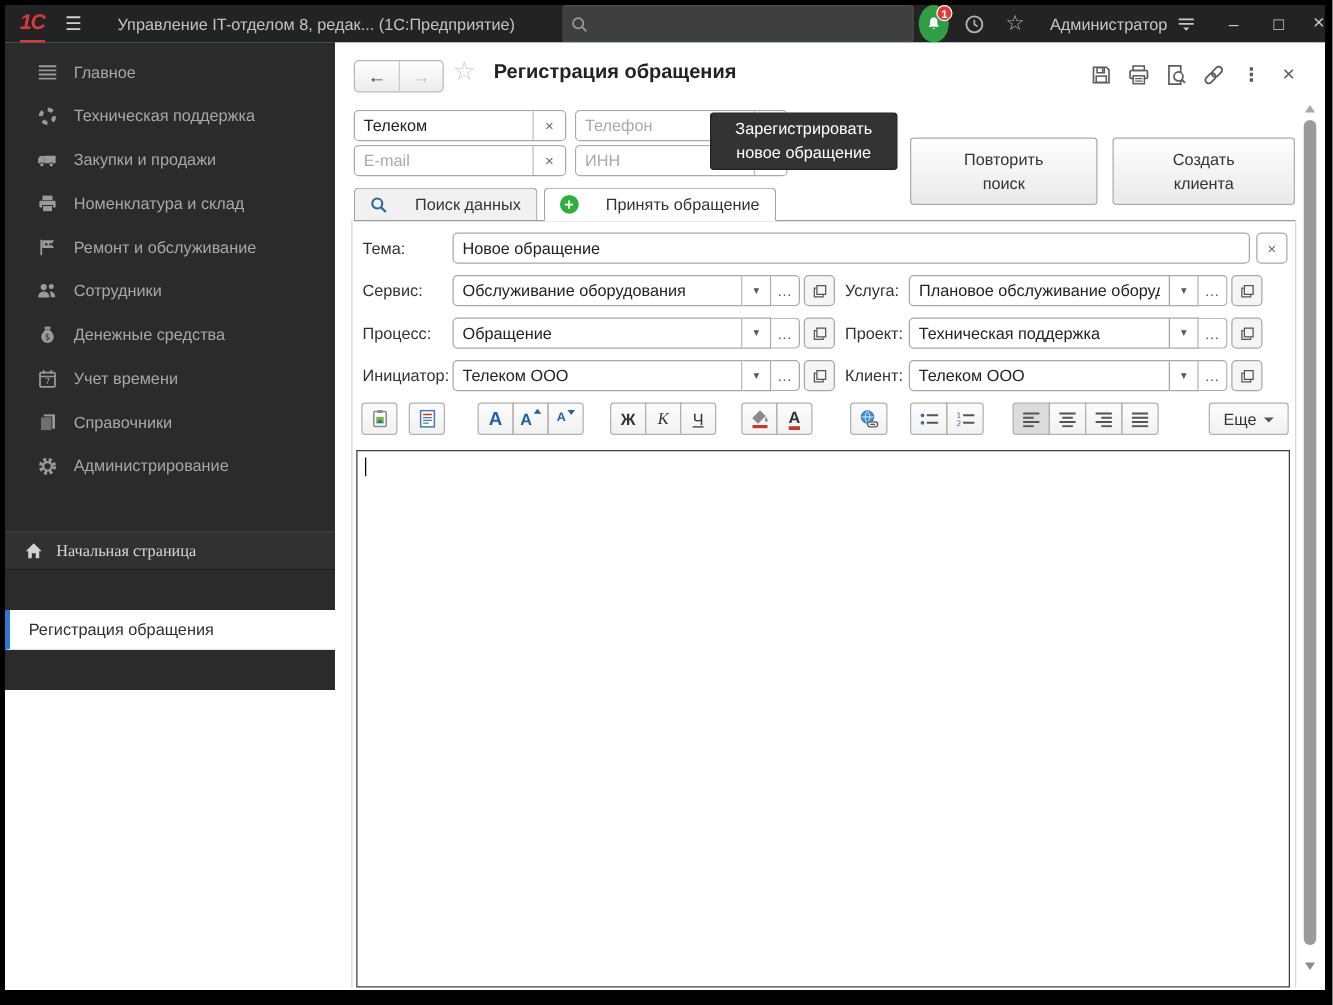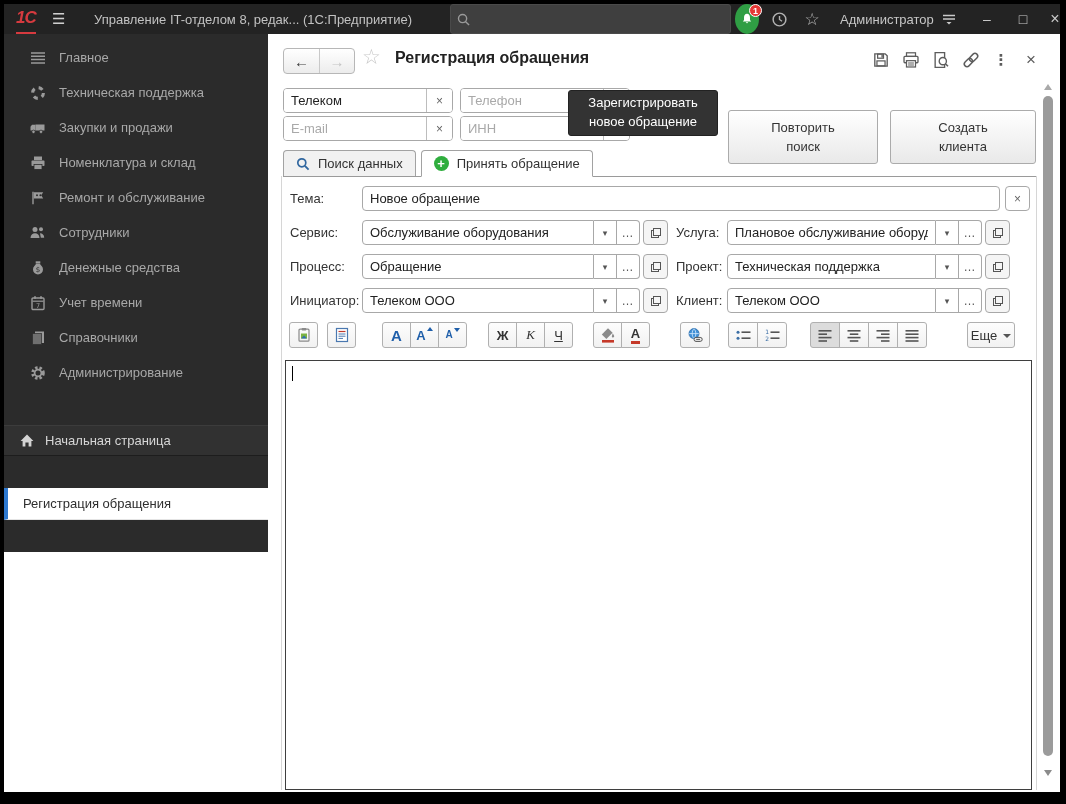--- a/index.html
+++ b/index.html
@@ -28,21 +28,21 @@
 
   
   .mainrow { flex:1; display:flex; min-height:0; }
   .sidebar { flex:0 0 264px; background:#2b2b2b; display:flex; flex-direction:column;gap:32px; }
   .content { flex:1; position:relative; background:#fff; overflow:hidden; }
 
   
   .sb-list { padding-top:6px; }
   .sb-item { height:35px; display:flex; align-items:center; padding-left:25px; gap:13px; color:#a8a8a8; cursor:pointer; }
   .sb-ic { width:17px; height:17px; display:flex; align-items:center; justify-content:center; flex:0 0 17px; }
-  .sb-home { margin-top:3px; height:31px; background:#313131; border-top:1px solid #3c3c3c; border-bottom:1px solid #1d1d1d; display:flex; align-items:center; padding-left:14px; gap:10px; color:#d6d6d6; cursor:pointer; }
+  .sb-home { margin-top:3px; height:31px; background:#313131; border-top:1px solid #3c3c3c; border-bottom:1px solid #1d1d1d; display:flex; align-items:center; padding-left:14px; gap:10px; color:#d6d6d6; cursor:pointer;font-family:Liberation Serif, serif; }
   .sb-open { height:32px; background:#fff; color:#2e2e2e; display:flex; align-items:center; padding-left:15px; border-left:4px solid #2e79d0; border-bottom:1px solid #e4e4e4; cursor:pointer; }
   .sb-rest { flex:1; background:#fff; }
 
   
   .navgrp { position:absolute; left:15px; top:14px; height:26px; display:flex; border:1px solid #b7b7b7; border-radius:4px; overflow:hidden; background:linear-gradient(#ffffff,#ececec); }
   .navbtn { width:35px; display:flex; align-items:center; justify-content:center; font-size:15px; cursor:pointer; }
   .navbtn.back { color:#3a3a3a; }
   .navbtn.fwd { color:#c4c4c4; border-left:1px solid #c9c9c9; }
   .favstar { position:absolute; left:94px; top:11px; font-size:21px; color:#c9c9c9; cursor:pointer; }
   .ptitle { position:absolute; left:127px; top:15px; font-size:16px; font-weight:bold; color:#222; }
@@ -54,21 +54,21 @@
   
   .cfield { position:absolute; height:25px; display:flex; border:1px solid #a8a8a8; border-radius:4px; background:#fff; overflow:hidden; }
   .cfield input { flex:1; min-width:0; border:none; outline:none; padding:0 7px; font-size:13px; color:#222; font-family:inherit; }
   .cfield input::placeholder { color:#a9a9a9; }
   .cfield .xseg { flex:0 0 26px; border-left:1px solid #bdbdbd; display:flex; align-items:center; justify-content:center; color:#666; font-size:12px; cursor:pointer; background:#fff; }
   .btn-dark { position:absolute; left:300px; top:56px; width:150px; height:46px; background:#333; color:#fff; border:1px solid #222; border-radius:3px; display:flex; align-items:center; justify-content:center; text-align:center; white-space:pre-line; line-height:1.45; font-size:13px; cursor:pointer; }
   .btn-light { position:absolute; top:52px; height:54px; background:linear-gradient(#ffffff,#e9e9e9); border:1px solid #ababab; border-radius:3px; color:#333; display:flex; align-items:center; justify-content:center; text-align:center; white-space:pre-line; line-height:1.5; font-size:13px; cursor:pointer;margin-top:24px; }
 
   
   .tabs { position:absolute; left:15px; top:116px; width:753px; height:27px; display:flex; align-items:flex-end; border-bottom:1px solid #9a9a9a; }
-  .tab { height:26px; display:flex; align-items:center; gap:8px; padding:0 12px; border:1px solid #a2a2a2; border-bottom:none; border-radius:4px 4px 0 0; background:#f1f1f1; color:#333; margin-right:5px; cursor:pointer; position:relative; }
+  .tab { height:26px; display:flex; align-items:center; gap:22px; padding:0 12px; border:1px solid #a2a2a2; border-bottom:none; border-radius:4px 4px 0 0; background:#f1f1f1; color:#333; margin-right:5px; cursor:pointer; position:relative; }
   .tab.active { background:#fff; margin-bottom:-1px; height:27px; border-bottom:1px solid #fff; }
   .plus-ic { width:15px; height:15px; border-radius:50%; background:#2fae3e; color:#fff; font-weight:bold; font-size:13px; line-height:13px; display:flex; align-items:center; justify-content:center; }
   .tab-page { position:absolute; left:13px; top:142px; width:756px; bottom:2px; border-left:1px solid #d6d6d6; border-right:1px solid #d6d6d6; pointer-events:none; }
 
   
   .flabel { position:absolute; color:#333; font-size:13px; }
   .combo { position:absolute; height:25px; display:flex; }
   .combo .val { flex:1; min-width:0; border:1px solid #a8a8a8; border-radius:4px 0 0 4px; padding:0 7px; font-size:13px; color:#222; outline:none; font-family:inherit; background:#fff; }
   .seg { flex:0 0 23px; border:1px solid #a8a8a8; border-left:none; display:flex; align-items:center; justify-content:center; background:#fff; color:#555; font-size:9px; cursor:pointer; }
   .seg.dots { font-size:12px; letter-spacing:1px; border-radius:0 4px 4px 0; }
@@ -88,21 +88,21 @@
   .tbb.pressed { background:#dcdcdc; }
   .fontA { color:#1f5faa; font-weight:bold; font-size:15px; line-height:1; }
   .fontA.mid { font-size:13px; } .fontA.sm { font-size:10px; }
   .mini-car { width:0; height:0; margin-left:1px; }
   .car-up { border-left:3px solid transparent; border-right:3px solid transparent; border-bottom:4px solid #1f5faa; align-self:flex-start; margin-top:4px; }
   .car-dn { border-left:3px solid transparent; border-right:3px solid transparent; border-top:4px solid #1f5faa; align-self:flex-start; margin-top:5px; }
   .bold-g { font-weight:bold; color:#333; font-size:13px; }
   .ital-g { font-style:italic; color:#333; font-size:13px; font-family:"Liberation Serif",serif; }
   .und-g { text-decoration:underline; color:#333; font-size:13px; }
   .fcolor { font-weight:bold; color:#333; font-size:13px; line-height:1; border-bottom:3px solid #c53929; padding-bottom:1px; }
-  .more-btn { position:absolute; left:699px; top:288px; width:48px; height:26px; border:1px solid #b0b0b0; border-radius:3px; background:linear-gradient(#fdfdfd,#f1f1f1); display:flex; align-items:center; justify-content:center; gap:6px; color:#333; cursor:pointer; }
+  .more-btn { position:absolute; left:699px; top:288px; width:64px; height:26px; border:1px solid #b0b0b0; border-radius:3px; background:linear-gradient(#fdfdfd,#f1f1f1); display:flex; align-items:center; justify-content:center; gap:6px; color:#333; cursor:pointer; }
   .more-car { width:0; height:0; border-left:4px solid transparent; border-right:4px solid transparent; border-top:4px solid #555; margin-top:2px; }
 
   
   .editor { position:absolute; left:17px; top:326px; width:747px; height:430px; background:#fff; border:1px solid #3f3f3f; cursor:text; }
   .tcursor { position:absolute; left:6px; top:5px; width:1px; height:15px; background:#000; }
 
   
   .vscroll { position:absolute; right:5px; top:46px; width:13px; height:706px; }
   .sarr { position:absolute; left:2px; width:0; height:0; border-left:4.5px solid transparent; border-right:4.5px solid transparent; cursor:pointer; }
   .sarr.up { top:4px; border-bottom:6px solid #a9a9a9; }

